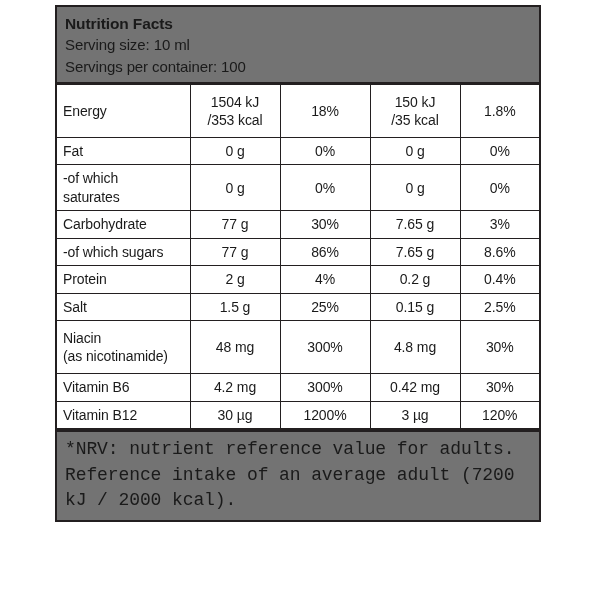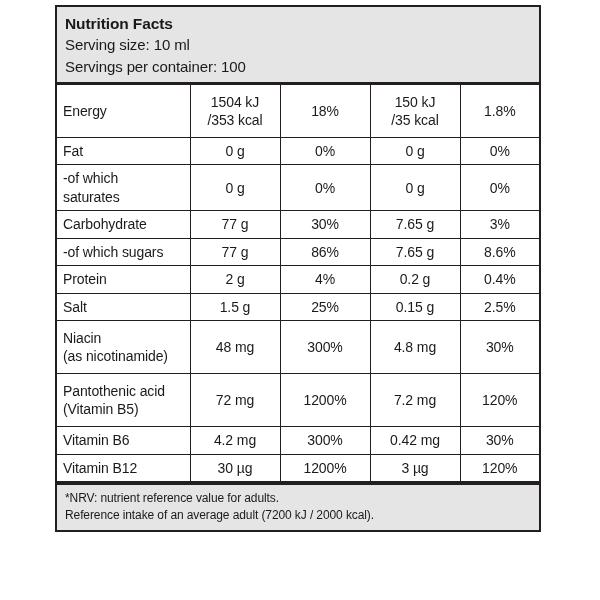--- a/index.html
+++ b/index.html
@@ -14,21 +14,21 @@
     color: #1a1a1a;
     overflow: hidden;
   }
   #label-root {
     position: absolute;
     left: 55px;
     top: 5px;
     width: 486px;
     box-sizing: border-box;
     border: 2px solid #231f20;
-    background: #e5e5e5;
+    background: #737373;
   }
   
   .head-block {
     padding: 6px 8px 5px 8px;
     border-bottom: 3px solid #231f20;
   }
   .head-title {
     font-size: 15.5px;
     font-weight: bold;
     line-height: 1.38;
@@ -87,23 +87,24 @@
   }
   td.tall { height: 44px; }
   td.empty-hdr { height: 40px; }
 
   
   .foot-block {
     border-top: 3px solid #231f20;
     padding: 5px 8px 6px 8px;
   }
   .foot-line {
-    font-size: 12px;
+    font-size: 18px;
     line-height: 1.42;
     letter-spacing: -0.1px;
+    font-family: Liberation Mono, monospace;
   }
 </style>
 </head>
 <body>
 
 <div id="label-root">
 
   <div class="head-block">
     <div class="head-title">Nutrition Facts</div>
     <div class="head-line">Serving size: 10 ml</div>
@@ -190,30 +191,20 @@
         <td class="lbl tall">
           <span class="two-line">Niacin</span>
           <span class="two-line">(as nicotinamide)</span>
         </td>
         <td class="val">48 mg</td>
         <td class="val">300%</td>
         <td class="val">4.8 mg</td>
         <td class="val">30%</td>
       </tr>
 
-      <tr>
-        <td class="lbl tall">
-          <span class="two-line">Pantothenic acid</span>
-          <span class="two-line">(Vitamin B5)</span>
-        </td>
-        <td class="val">72 mg</td>
-        <td class="val">1200%</td>
-        <td class="val">7.2 mg</td>
-        <td class="val">120%</td>
-      </tr>
 
       <tr>
         <td class="lbl">Vitamin B6</td>
         <td class="val">4.2 mg</td>
         <td class="val">300%</td>
         <td class="val">0.42 mg</td>
         <td class="val">30%</td>
       </tr>
 
       <tr>

